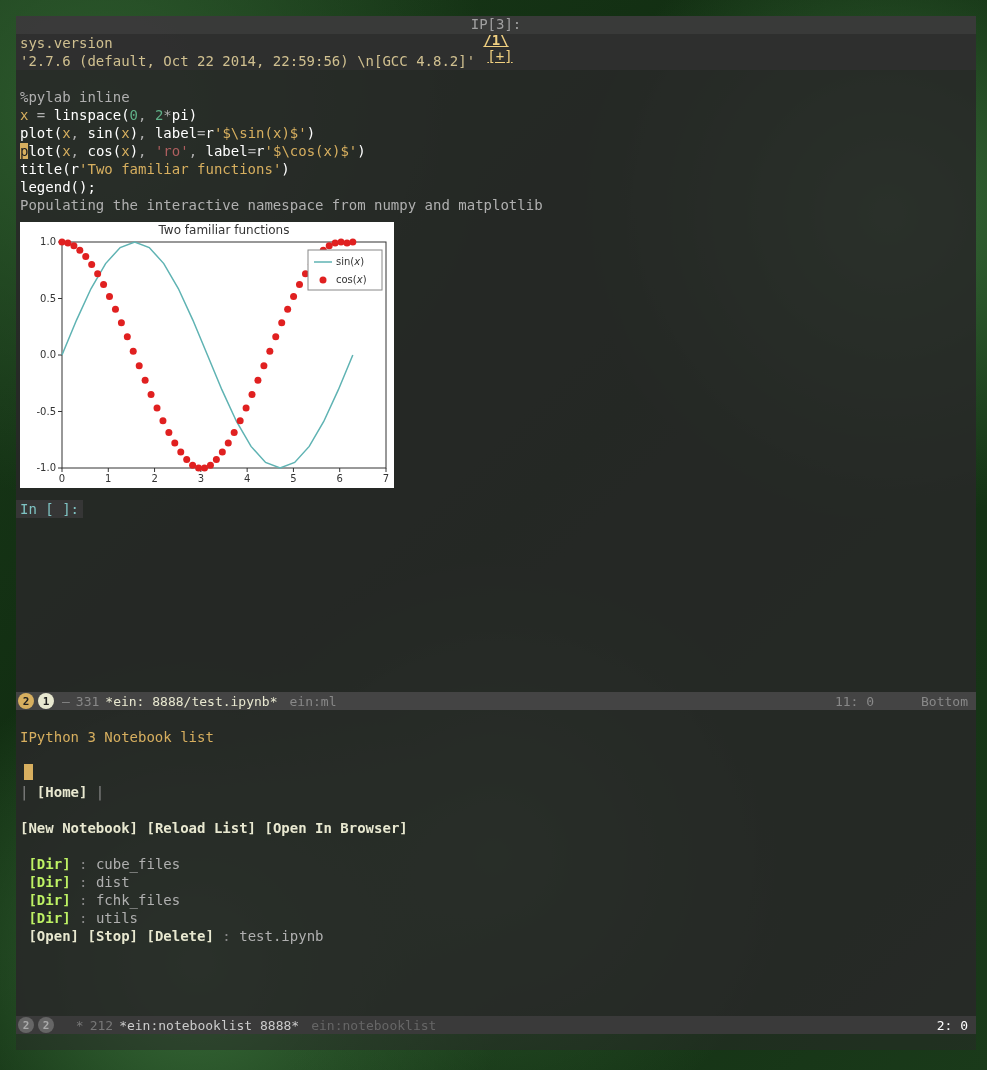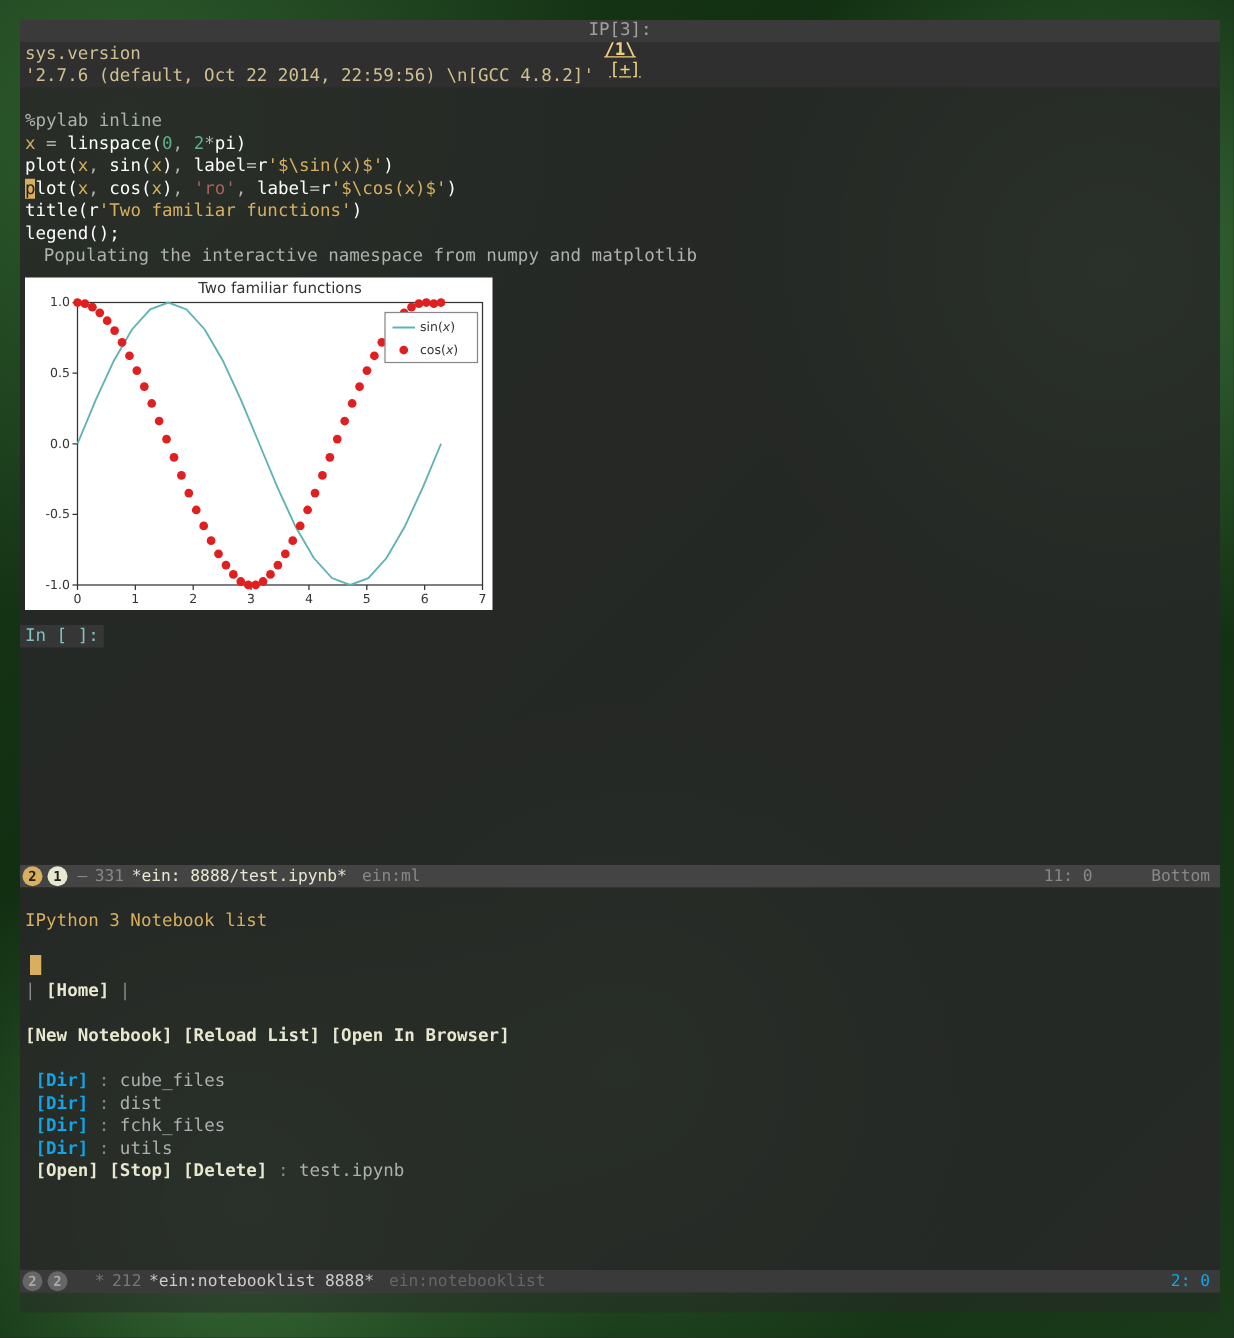--- a/index.html
+++ b/index.html
@@ -69,21 +69,21 @@
 .tok-magic { color: #b0b0b0; }
 .tok-var { color: #d7af5f; }
 .tok-eq { color: #b0b0b0; }
 .tok-func { color: #ffffff; }
 .tok-num { color: #5faf87; }
 .tok-op { color: #b0b0b0; }
 .tok-str { color: #d73a49; color:#af5f5f; }
 .tok-str2 { color: #d7af5f; }
 .tok-punc { color: #ffffff; }
 .cursor-block { background: #d7af5f; color: #202020; }
-.output-text { color: #b0b0b0; padding: 0 19px; line-height: 18px; }
+.output-text { color: #b0b0b0; padding: 0 4px; line-height: 18px; }
 .chart-container {
   background: #ffffff;
   width: 374px;
   height: 266px;
   margin: 8px 0 0 4px;
   position: relative;
 }
 .modeline {
   height: 18px;
   background: #444;
@@ -100,21 +100,21 @@
 .modeline .mode { color: #888; margin-left: 12px; }
 .modeline .right { margin-left: auto; color: #888; padding-right: 8px; }
 .modeline .dash { color: #888; margin: 0 6px; }
 .modeline .num { color: #888; margin-right: 6px; }
 .nb-title { color: #d7af5f; padding: 18px 4px; line-height: 18px; }
 .nb-cursor { background: #d7af5f; width: 9px; height: 16px; display: inline-block; margin-left: 4px; }
 .nb-row { padding: 0 4px; line-height: 18px; color: #b0b0b0; }
 .nb-link { color: #e8e8d0; font-weight: bold; }
 .nb-sep { color: #888; }
 .nb-action { color: #e8e8d0; font-weight: bold; }
-.nb-dir { color: #0ea5e9; font-weight: bold; }
+.nb-dir { color: #bef264; font-weight: bold; }
 .nb-name { color: #b0b0b0; }
 svg text { font-family: 'DejaVu Sans', sans-serif; }
 </style>
 </head>
 <body>
 
 <div class="window">
 
   <div class="pane pane-top">
     <div class="header-bar">
@@ -272,19 +272,19 @@
   </div>
 
   <div class="modeline" style="background:#3a3a3a">
     <span class="ind-2 ind-dim">2</span>
     <span class="ind-1 ind-dim">2</span>
     <span class="dash" style="color:#666">&nbsp;</span>
     <span class="num" style="color:#777">*</span>
     <span class="num" style="color:#777">212</span>
     <span class="buf-name" style="color:#ccc">*ein:notebooklist 8888*</span>
     <span class="mode" style="color:#666">ein:notebooklist</span>
-    <span class="right" style="color:#0ea5e9">
+    <span class="right" style="color:#ffffff">
       <span>2: 0</span>
     </span>
   </div>
 
   <div style="flex:1; background: rgba(40,40,40,0.5)"></div>
 </div>
 
 </body></html>

